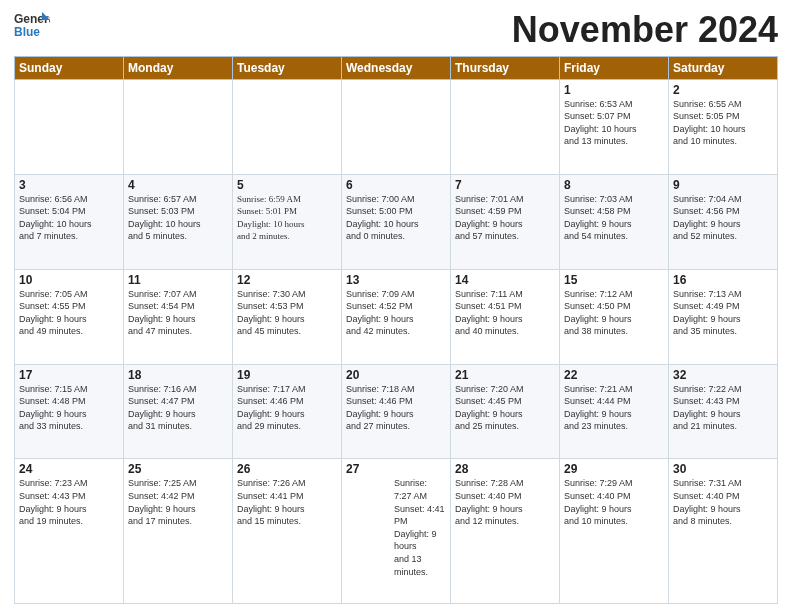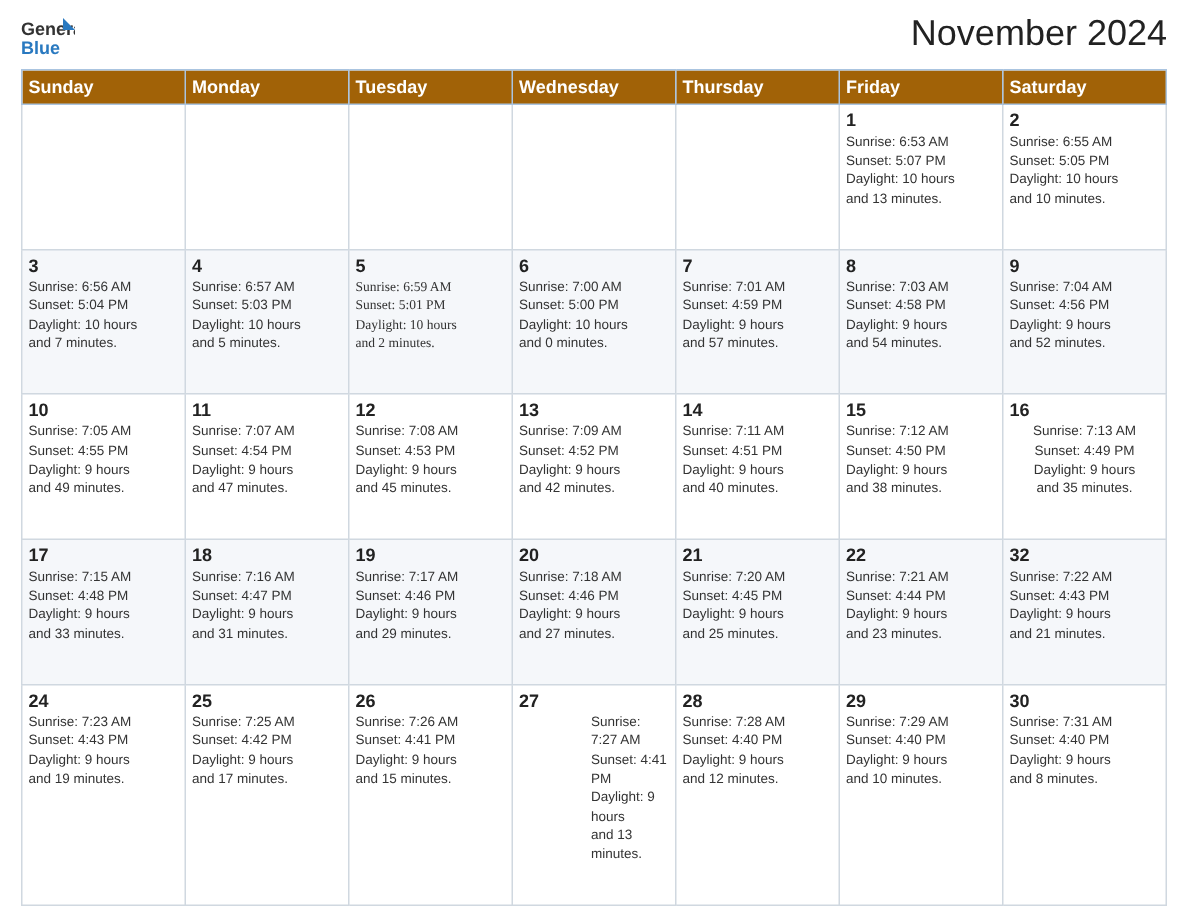--- a/index.html
+++ b/index.html
@@ -29,22 +29,22 @@
       gap: 4px;
     }
     .logo-icon {
       width: 36px;
       height: 30px;
     }
     .title-block {
       text-align: right;
     }
     .calendar-title {
-      font-size: 24px;
-      font-weight: normal;
+      font-size: 36px;
+      font-weight: bold;
       color: #222;
       line-height: 1.1;
     }
     .calendar-subtitle {
       font-size: 14px;
       color: #444;
     }
     .calendar-table {
       width: 100%;
       border-collapse: collapse;
@@ -200,21 +200,21 @@
           </td>
           <td>
             <span class="day-number">11</span>
             <div class="day-info" style="white-space: pre-line;">Sunrise: 7:07 AM
 Sunset: 4:54 PM
 Daylight: 9 hours
 and 47 minutes.</div>
           </td>
           <td>
             <span class="day-number">12</span>
-            <div class="day-info" style="white-space: pre-line;">Sunrise: 7:08 AM
+            <div class="day-info" style="white-space: pre-line;">Sunrise: 7:30 AM
 Sunset: 4:53 PM
 Daylight: 9 hours
 and 45 minutes.</div>
           </td>
           <td>
             <span class="day-number">13</span>
             <div class="day-info" style="white-space: pre-line;">Sunrise: 7:09 AM
 Sunset: 4:52 PM
 Daylight: 9 hours
 and 42 minutes.</div>
@@ -228,21 +228,21 @@
           </td>
           <td>
             <span class="day-number">15</span>
             <div class="day-info" style="white-space: pre-line;">Sunrise: 7:12 AM
 Sunset: 4:50 PM
 Daylight: 9 hours
 and 38 minutes.</div>
           </td>
           <td>
             <span class="day-number">16</span>
-            <div class="day-info" style="white-space: pre-line; text-align: center;">Sunrise: 7:13 AM
+            <div class="day-info" style="white-space: pre-line;">Sunrise: 7:13 AM
 Sunset: 4:49 PM
 Daylight: 9 hours
 and 35 minutes.</div>
           </td>
         </tr>
         <tr>
           <td>
             <span class="day-number">17</span>
             <div class="day-info" style="white-space: pre-line;">Sunrise: 7:15 AM
 Sunset: 4:48 PM

